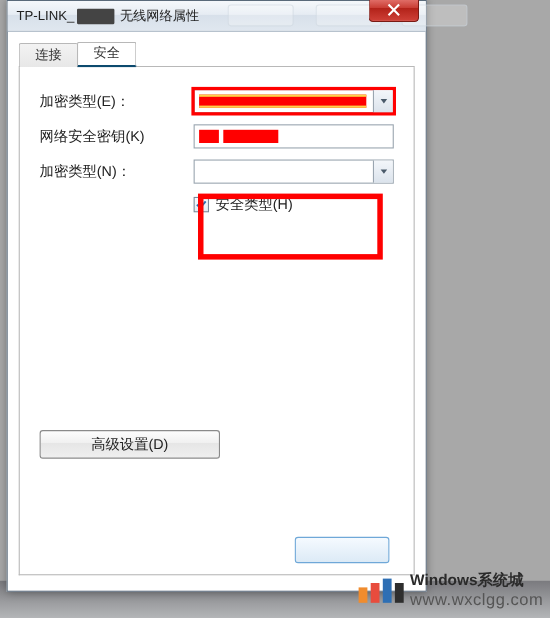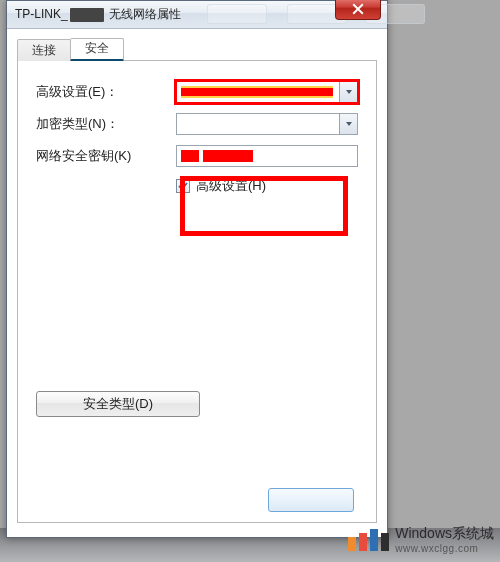--- a/index.html
+++ b/index.html
@@ -217,26 +217,26 @@
     display: flex;
     gap: 3px;
     align-items: flex-end;
   }
   .wm-bars span {
     width: 8px;
     display: block;
   }
   .wm-text {
     color: #2a2a2a;
-    font-weight: normal;
+    font-weight: bold;
     font-size: 14px;
     font-family: "Microsoft YaHei", sans-serif;
   }
   .wm-sub {
-    font-size: 10px;
+    font-size: 15px;
     color: #555;
     letter-spacing: 0.5px;
   }
   
   .bg-strip {
     position: absolute;
     left: 0; bottom: 0;
     width: 100%; height: 34px;
     background: linear-gradient(to bottom, #7a7a7e, #b4b6b8);
     filter: blur(0.5px);
@@ -264,63 +264,63 @@
 
   <div class="client">
     <div class="tabstrip">
       <div class="tab">连接</div>
       <div class="tab active">安全</div>
     </div>
 
     <div class="tabpanel">
 
       <div class="form-row">
-        <div class="form-label">高级设置(E)：</div>
+        <div class="form-label">加密类型(E)：</div>
         <div class="combo red-outline">
           <div class="redacted-bar"></div>
           <div class="combo-arrow">
             <svg viewBox="0 0 8 8">
                 <path d="M1 2 L4 6 L7 2 Z" fill="#4a5a6a"></path>
               </svg>
           </div>
+        </div>
+      </div>
+
+      <div class="form-row">
+        <div class="form-label">网络安全密钥(K)</div>
+        <div class="textfield">
+          <div class="small-redact"></div>
+          <div class="redact" style="width:50px"></div>
         </div>
       </div>
 
       <div class="form-row">
         <div class="form-label">加密类型(N)：</div>
         <div class="combo">
           <div class="small-redact"></div>
           <div class="combo-arrow">
             <svg viewBox="0 0 8 8">
                 <path d="M1 2 L4 6 L7 2 Z" fill="#4a5a6a"></path>
               </svg>
           </div>
         </div>
       </div>
 
-      <div class="form-row">
-        <div class="form-label">网络安全密钥(K)</div>
-        <div class="textfield">
-          <div class="small-redact"></div>
-          <div class="redact" style="width:50px"></div>
-        </div>
-      </div>
-
       <div class="checkbox-row">
         <div class="chk">
           <svg viewBox="0 0 10 10">
               <path d="M1 5 L4 8 L9 2" stroke="#2a6db0" stroke-width="1.8" fill="none"></path>
             </svg>
         </div>
-        <span class="chk-label">高级设置(H)</span>
+        <span class="chk-label">安全类型(H)</span>
       </div>
 
       <div class="red-box"></div>
 
-      <div class="adv-btn">安全类型(D)</div>
+      <div class="adv-btn">高级设置(D)</div>
 
       <div class="bottom-btn"></div>
     </div>
   </div>
 </div>
 
 <div class="watermark">
   <div class="wm-bars">
     <span style="height:14px;background:#f08c2e"></span>
     <span style="height:18px;background:#e84c3d"></span>

